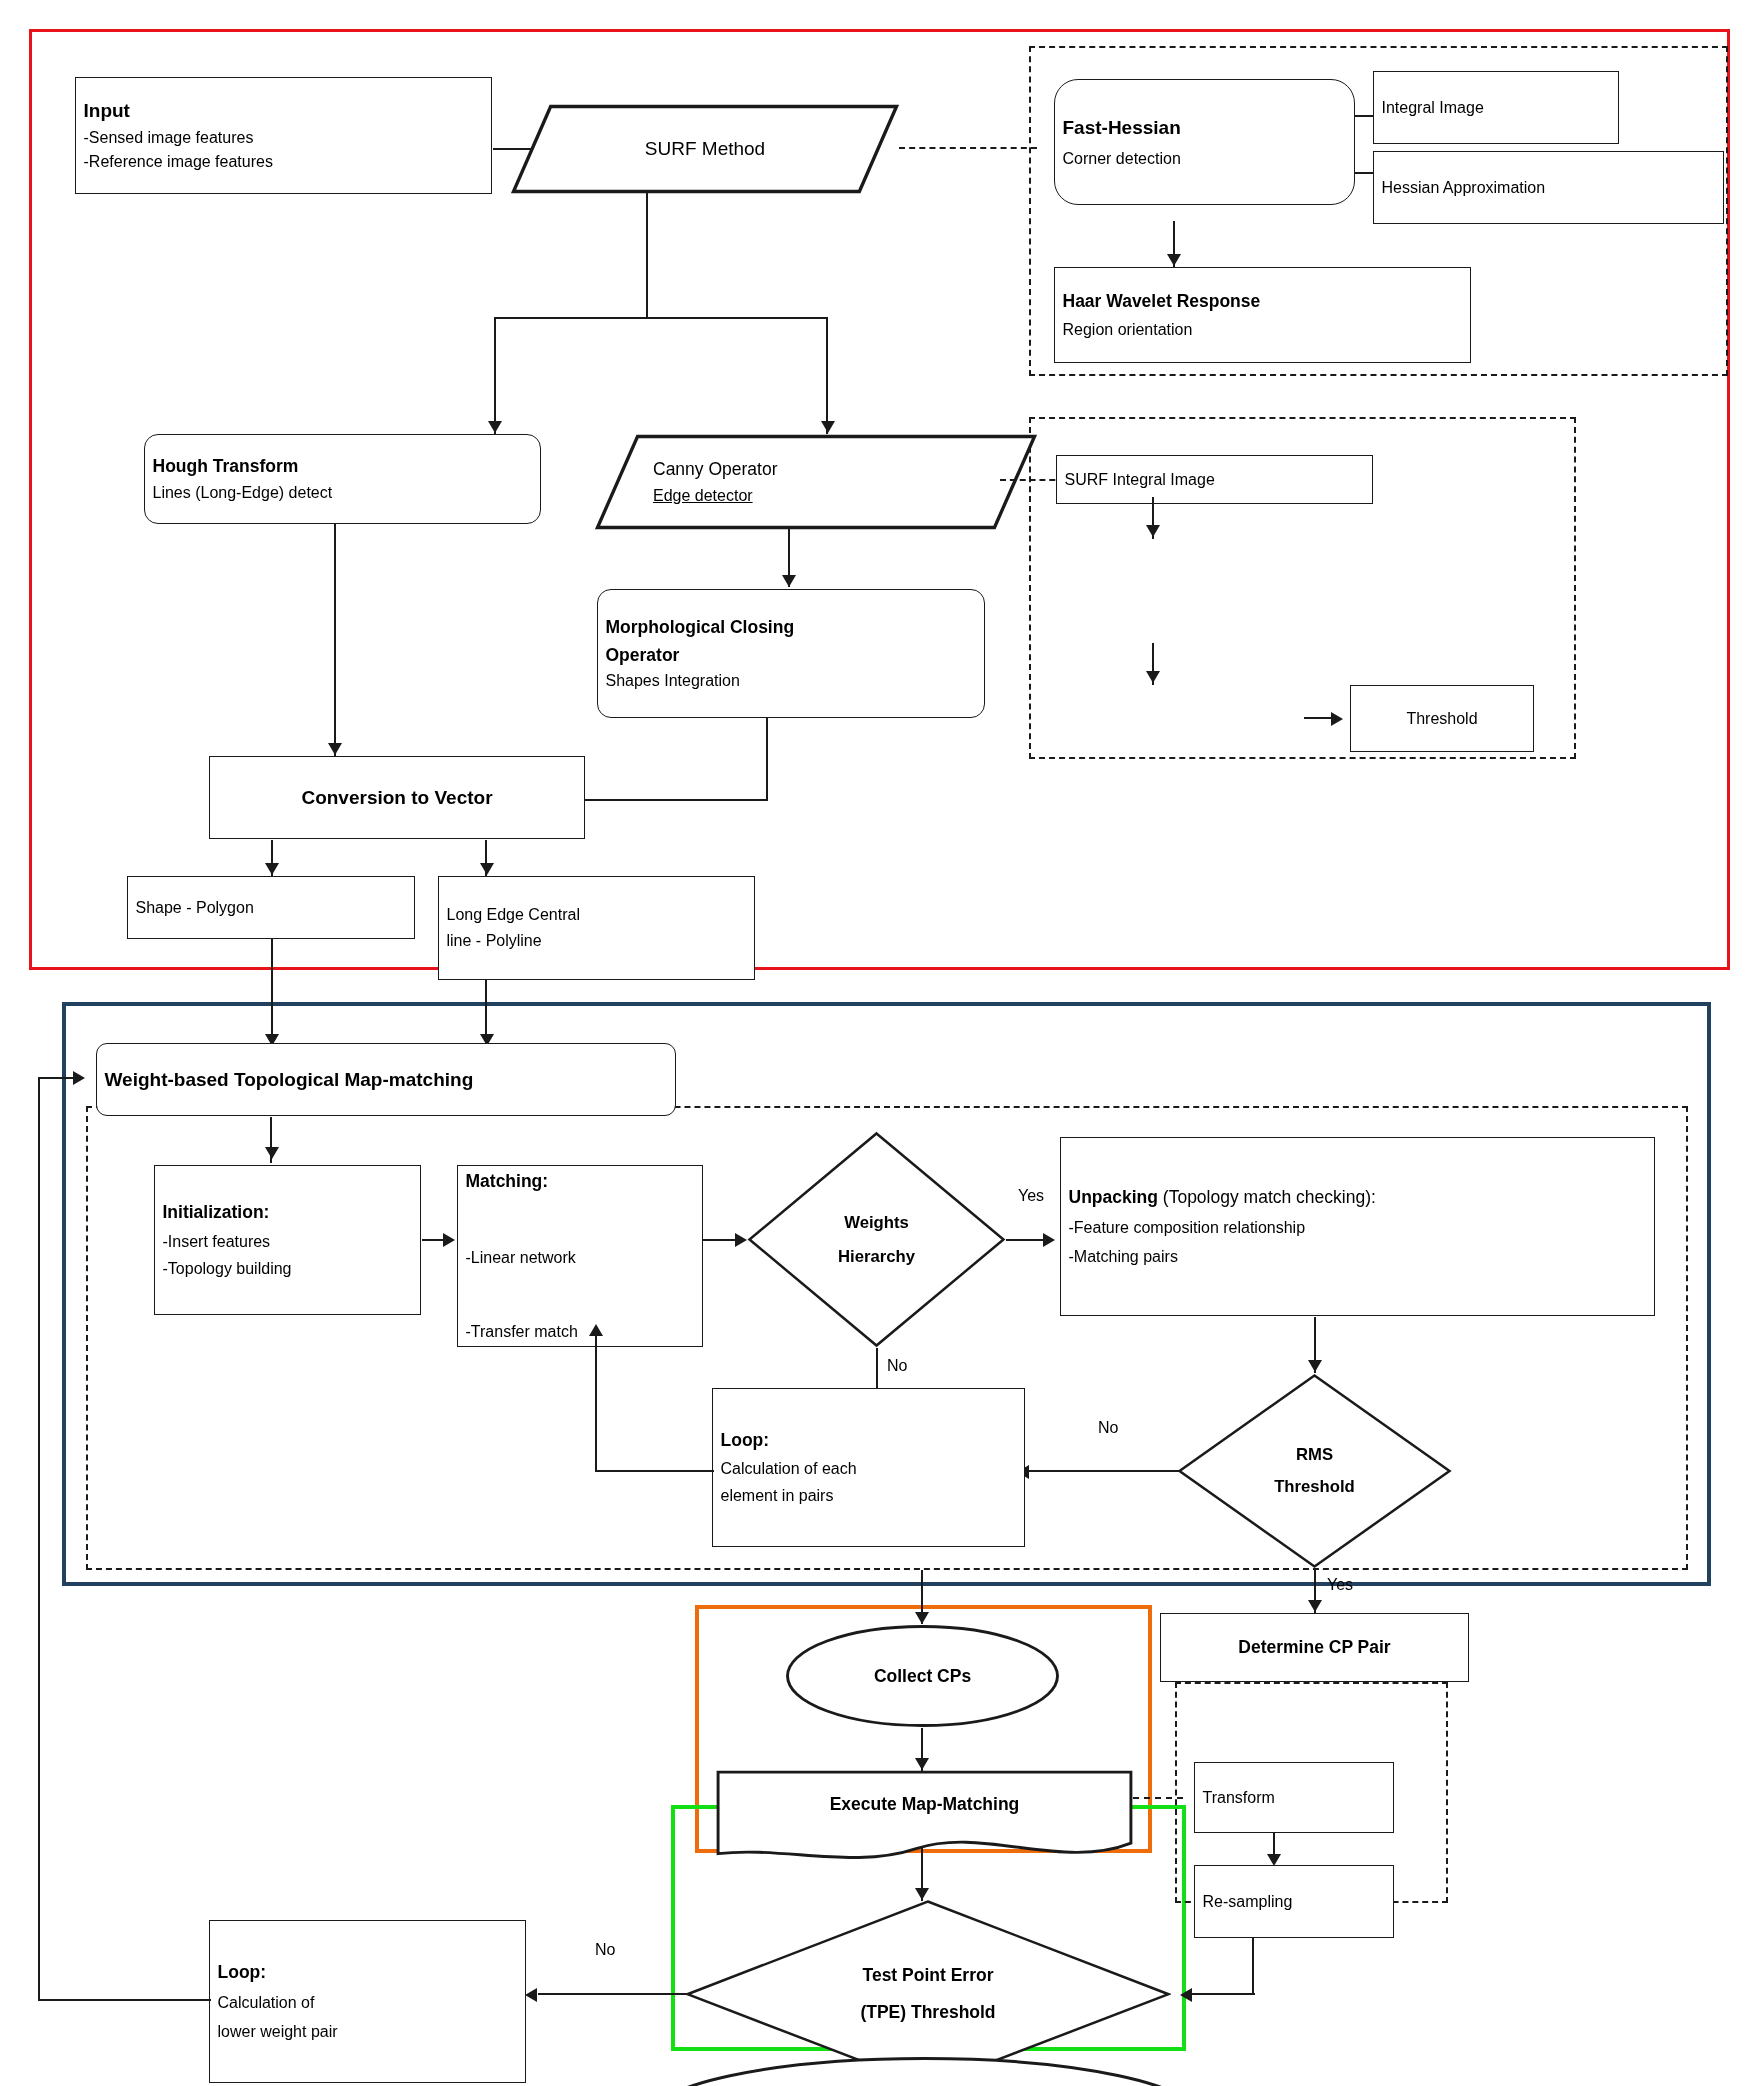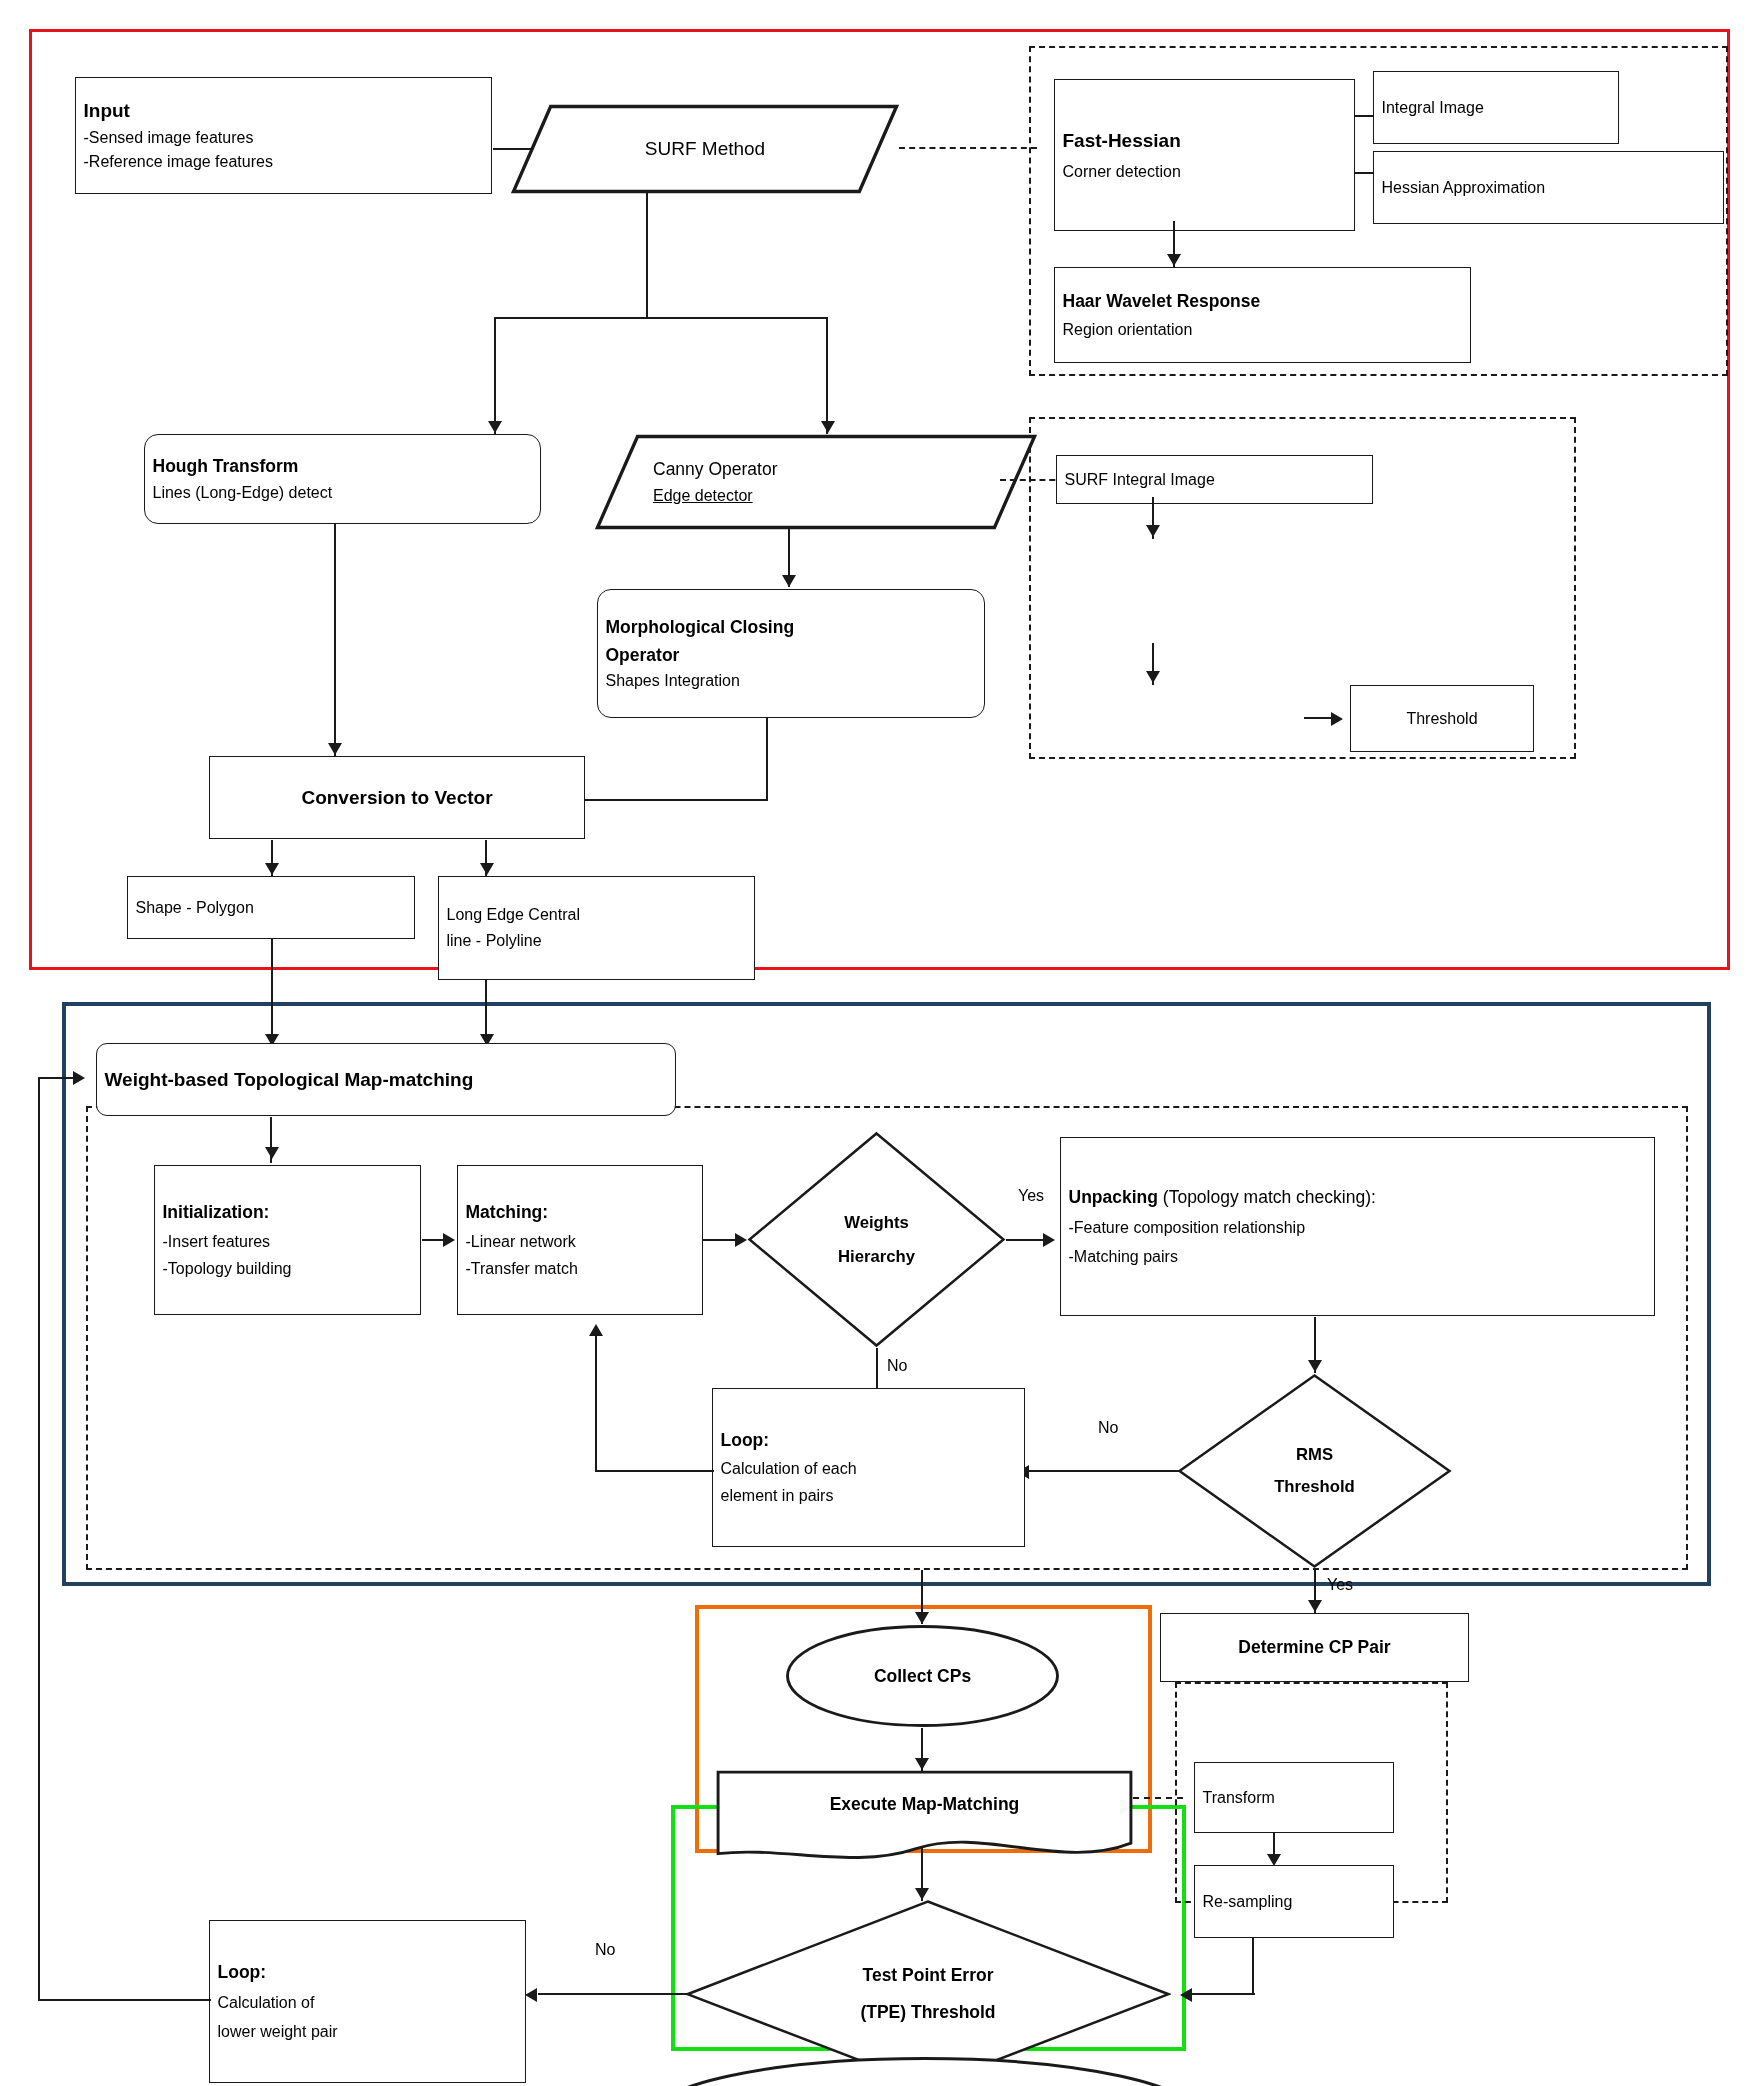--- a/index.html
+++ b/index.html
@@ -101,21 +101,21 @@
     <svg viewBox="0 0 930 215" preserveAspectRatio="none">
       <polygon points="95,6 924,6 835,209 6,209" fill="#ffffff" stroke="#1a1a1a" stroke-width="8"></polygon>
     </svg>
     <div class="inner">
         <span class="ttl t-xl">SURF Method</span>
       </div>
   </div>
 
   <div class="dashline dash-h" style="left:899px;top:147px;width:138px;"></div>
 
-  <div class="node pad lft" style="left:1054px;top:79px;width:301px;height:152px;">
+  <div class="node pad lft" style="left:1054px;top:79px;width:301px;height:126px;border-radius:24px;">
     <span class="ttl t-xl">Fast-Hessian</span>
     <span class="ln t-sm" style="margin-top:11px;">Corner detection</span>
   </div>
 
   <div class="seg hseg" style="left:1354px;top:115px;width:54px;"></div>
   <div class="arrow ar-right" style="left:1402px;top:110px;"></div>
   <div class="node pad lft" style="left:1373px;top:71px;width:246px;height:73px;">
     <span class="ln t-sm">Integral Image</span>
   </div>
 
@@ -218,21 +218,21 @@
 
   <div class="node pad lft" style="left:154px;top:1165px;width:267px;height:150px;">
     <span class="ttl t-lg">Initialization:</span>
     <span class="ln t-sm" style="margin-top:9.2px;">-Insert features</span>
     <span class="ln t-sm" style="margin-top:9.2px;">-Topology building</span>
   </div>
 
   <div class="seg hseg" style="left:422px;top:1239px;width:29px;"></div>
   <div class="arrow ar-right" style="left:443px;top:1233px;"></div>
 
-  <div class="node pad lft" style="left:457px;top:1165px;width:246px;height:150px;">
+  <div class="node pad lft" style="left:457px;top:1165px;width:246px;height:182px;gap:47px;">
     <span class="ttl t-lg">Matching:</span>
     <span class="ln t-sm" style="margin-top:9.2px;">-Linear network</span>
     <span class="ln t-sm" style="margin-top:9.2px;">-Transfer match</span>
   </div>
 
   <div class="seg hseg" style="left:703px;top:1239px;width:40px;"></div>
   <div class="arrow ar-right" style="left:735px;top:1233px;"></div>
 
   <div class="diam" style="left:747px;top:1131px;width:259px;height:217px;">
     <svg viewBox="0 0 620 520" preserveAspectRatio="none">

